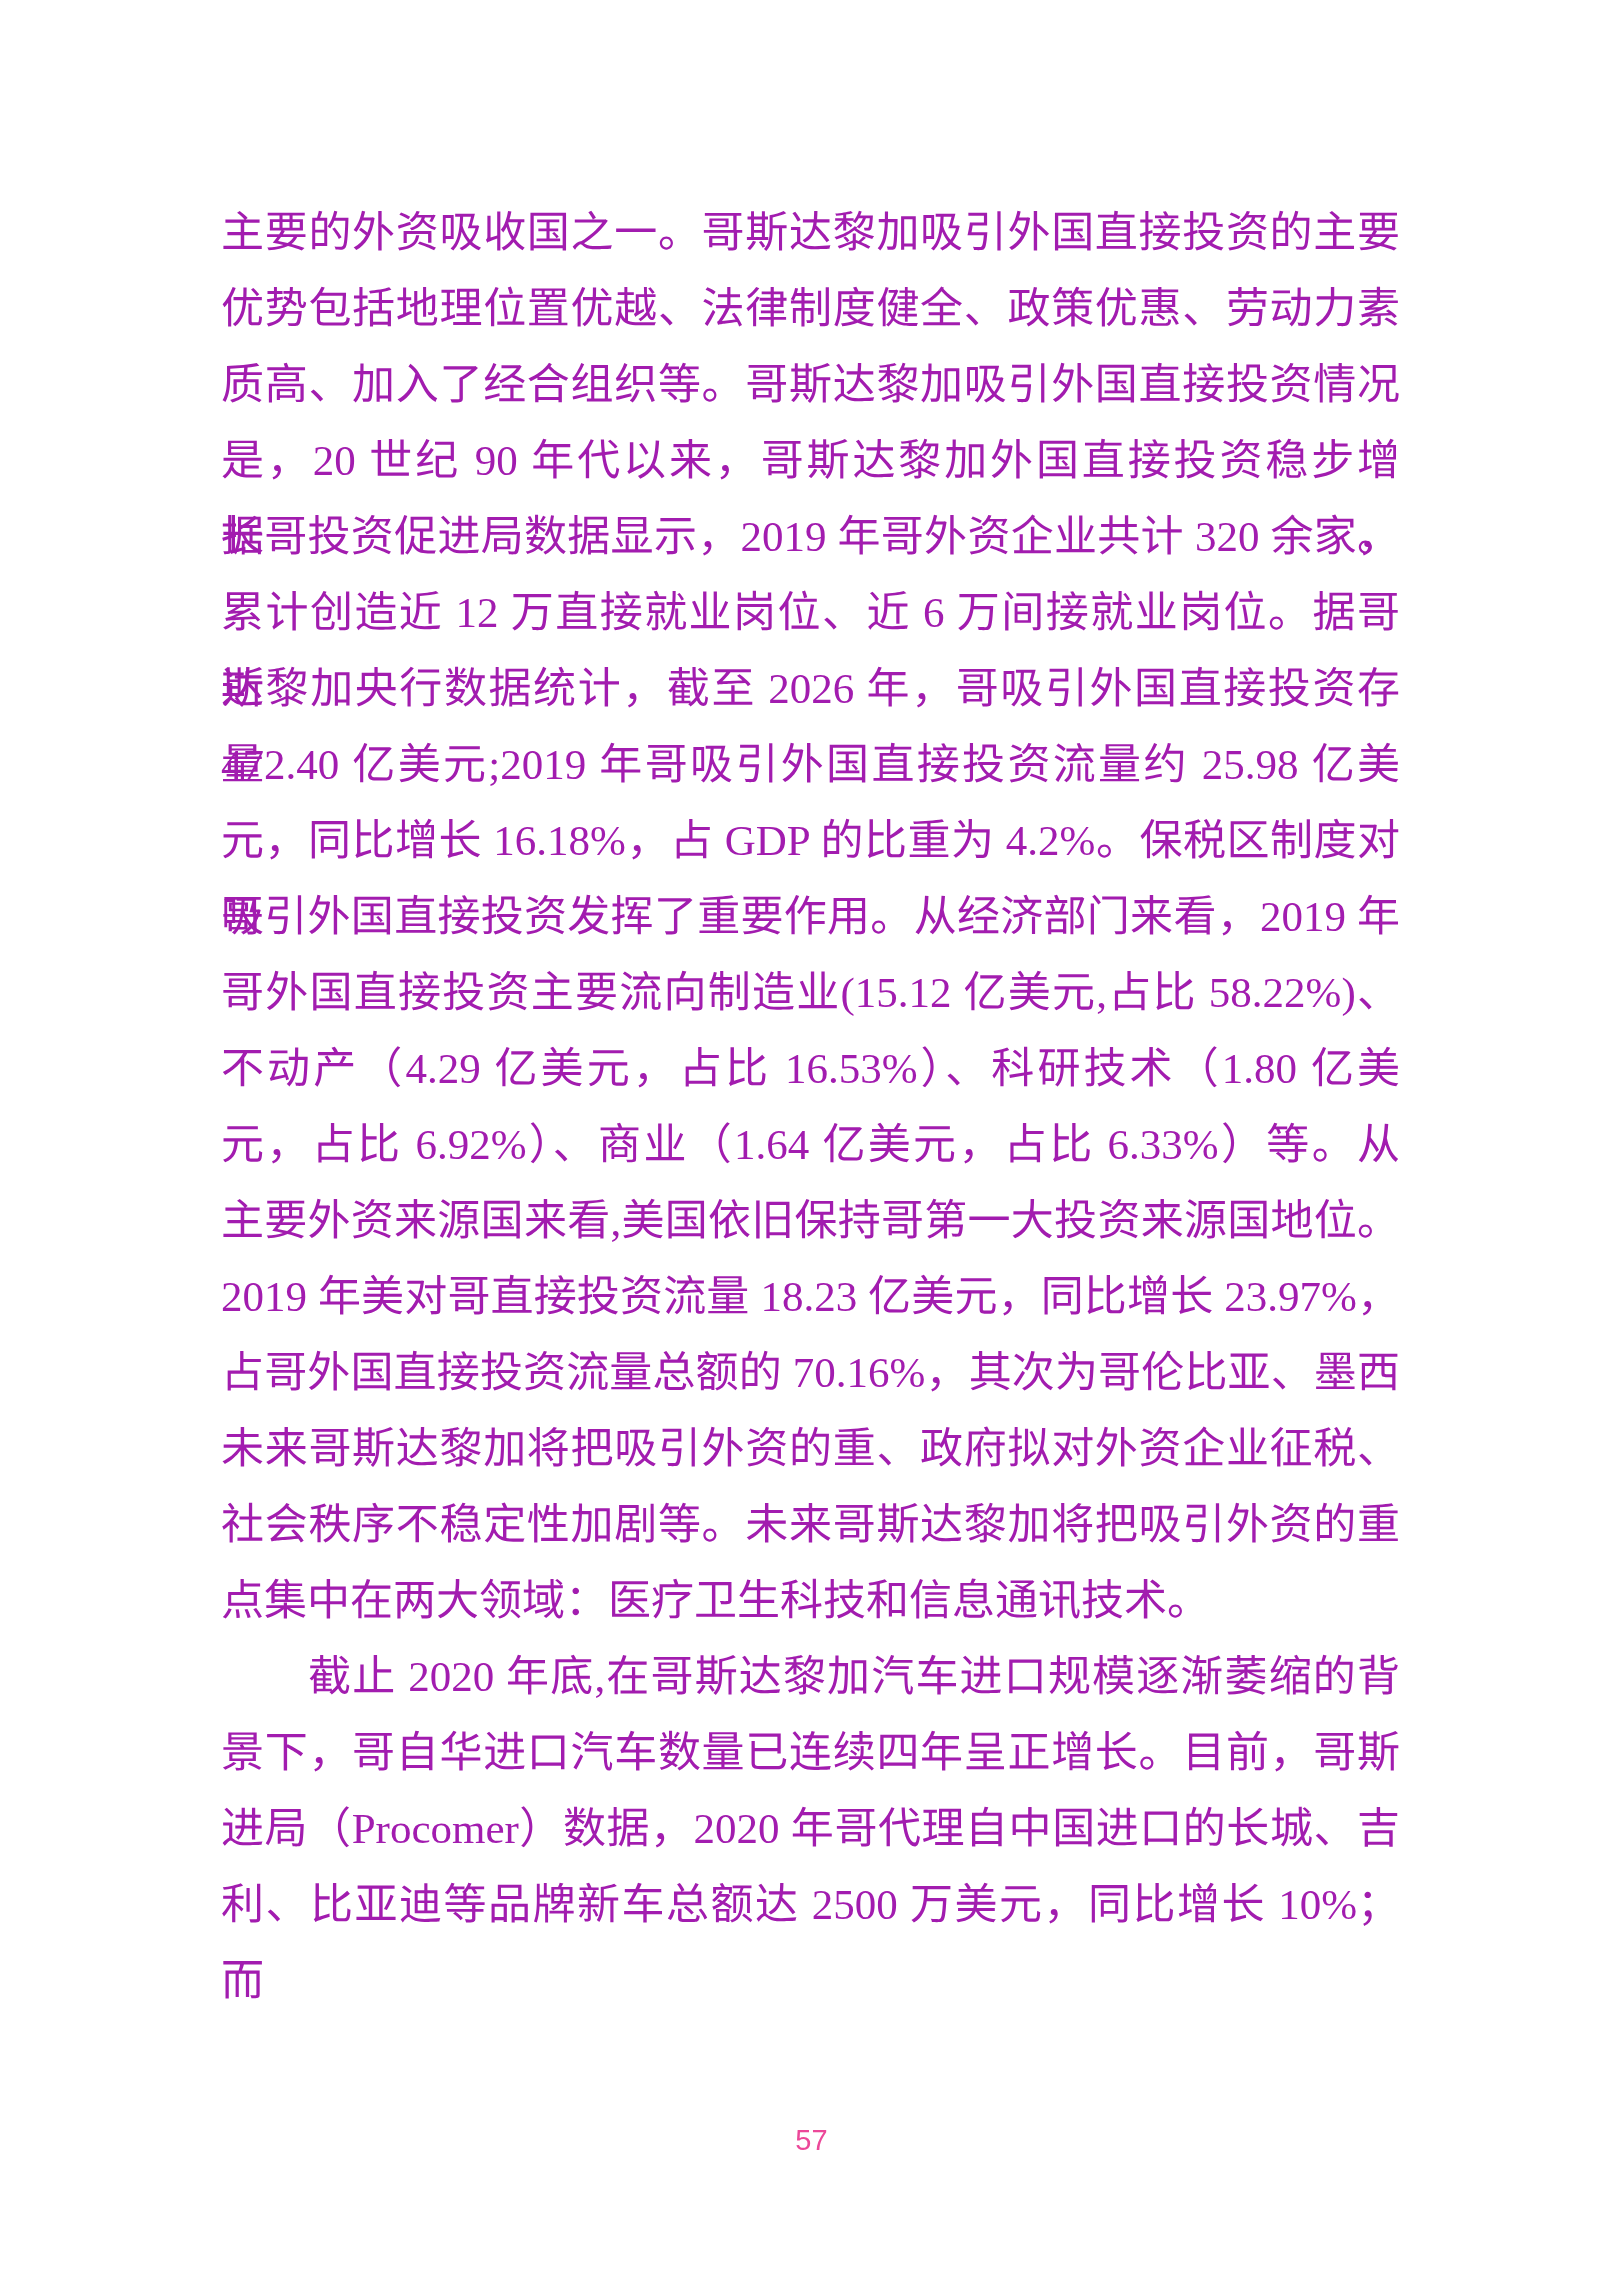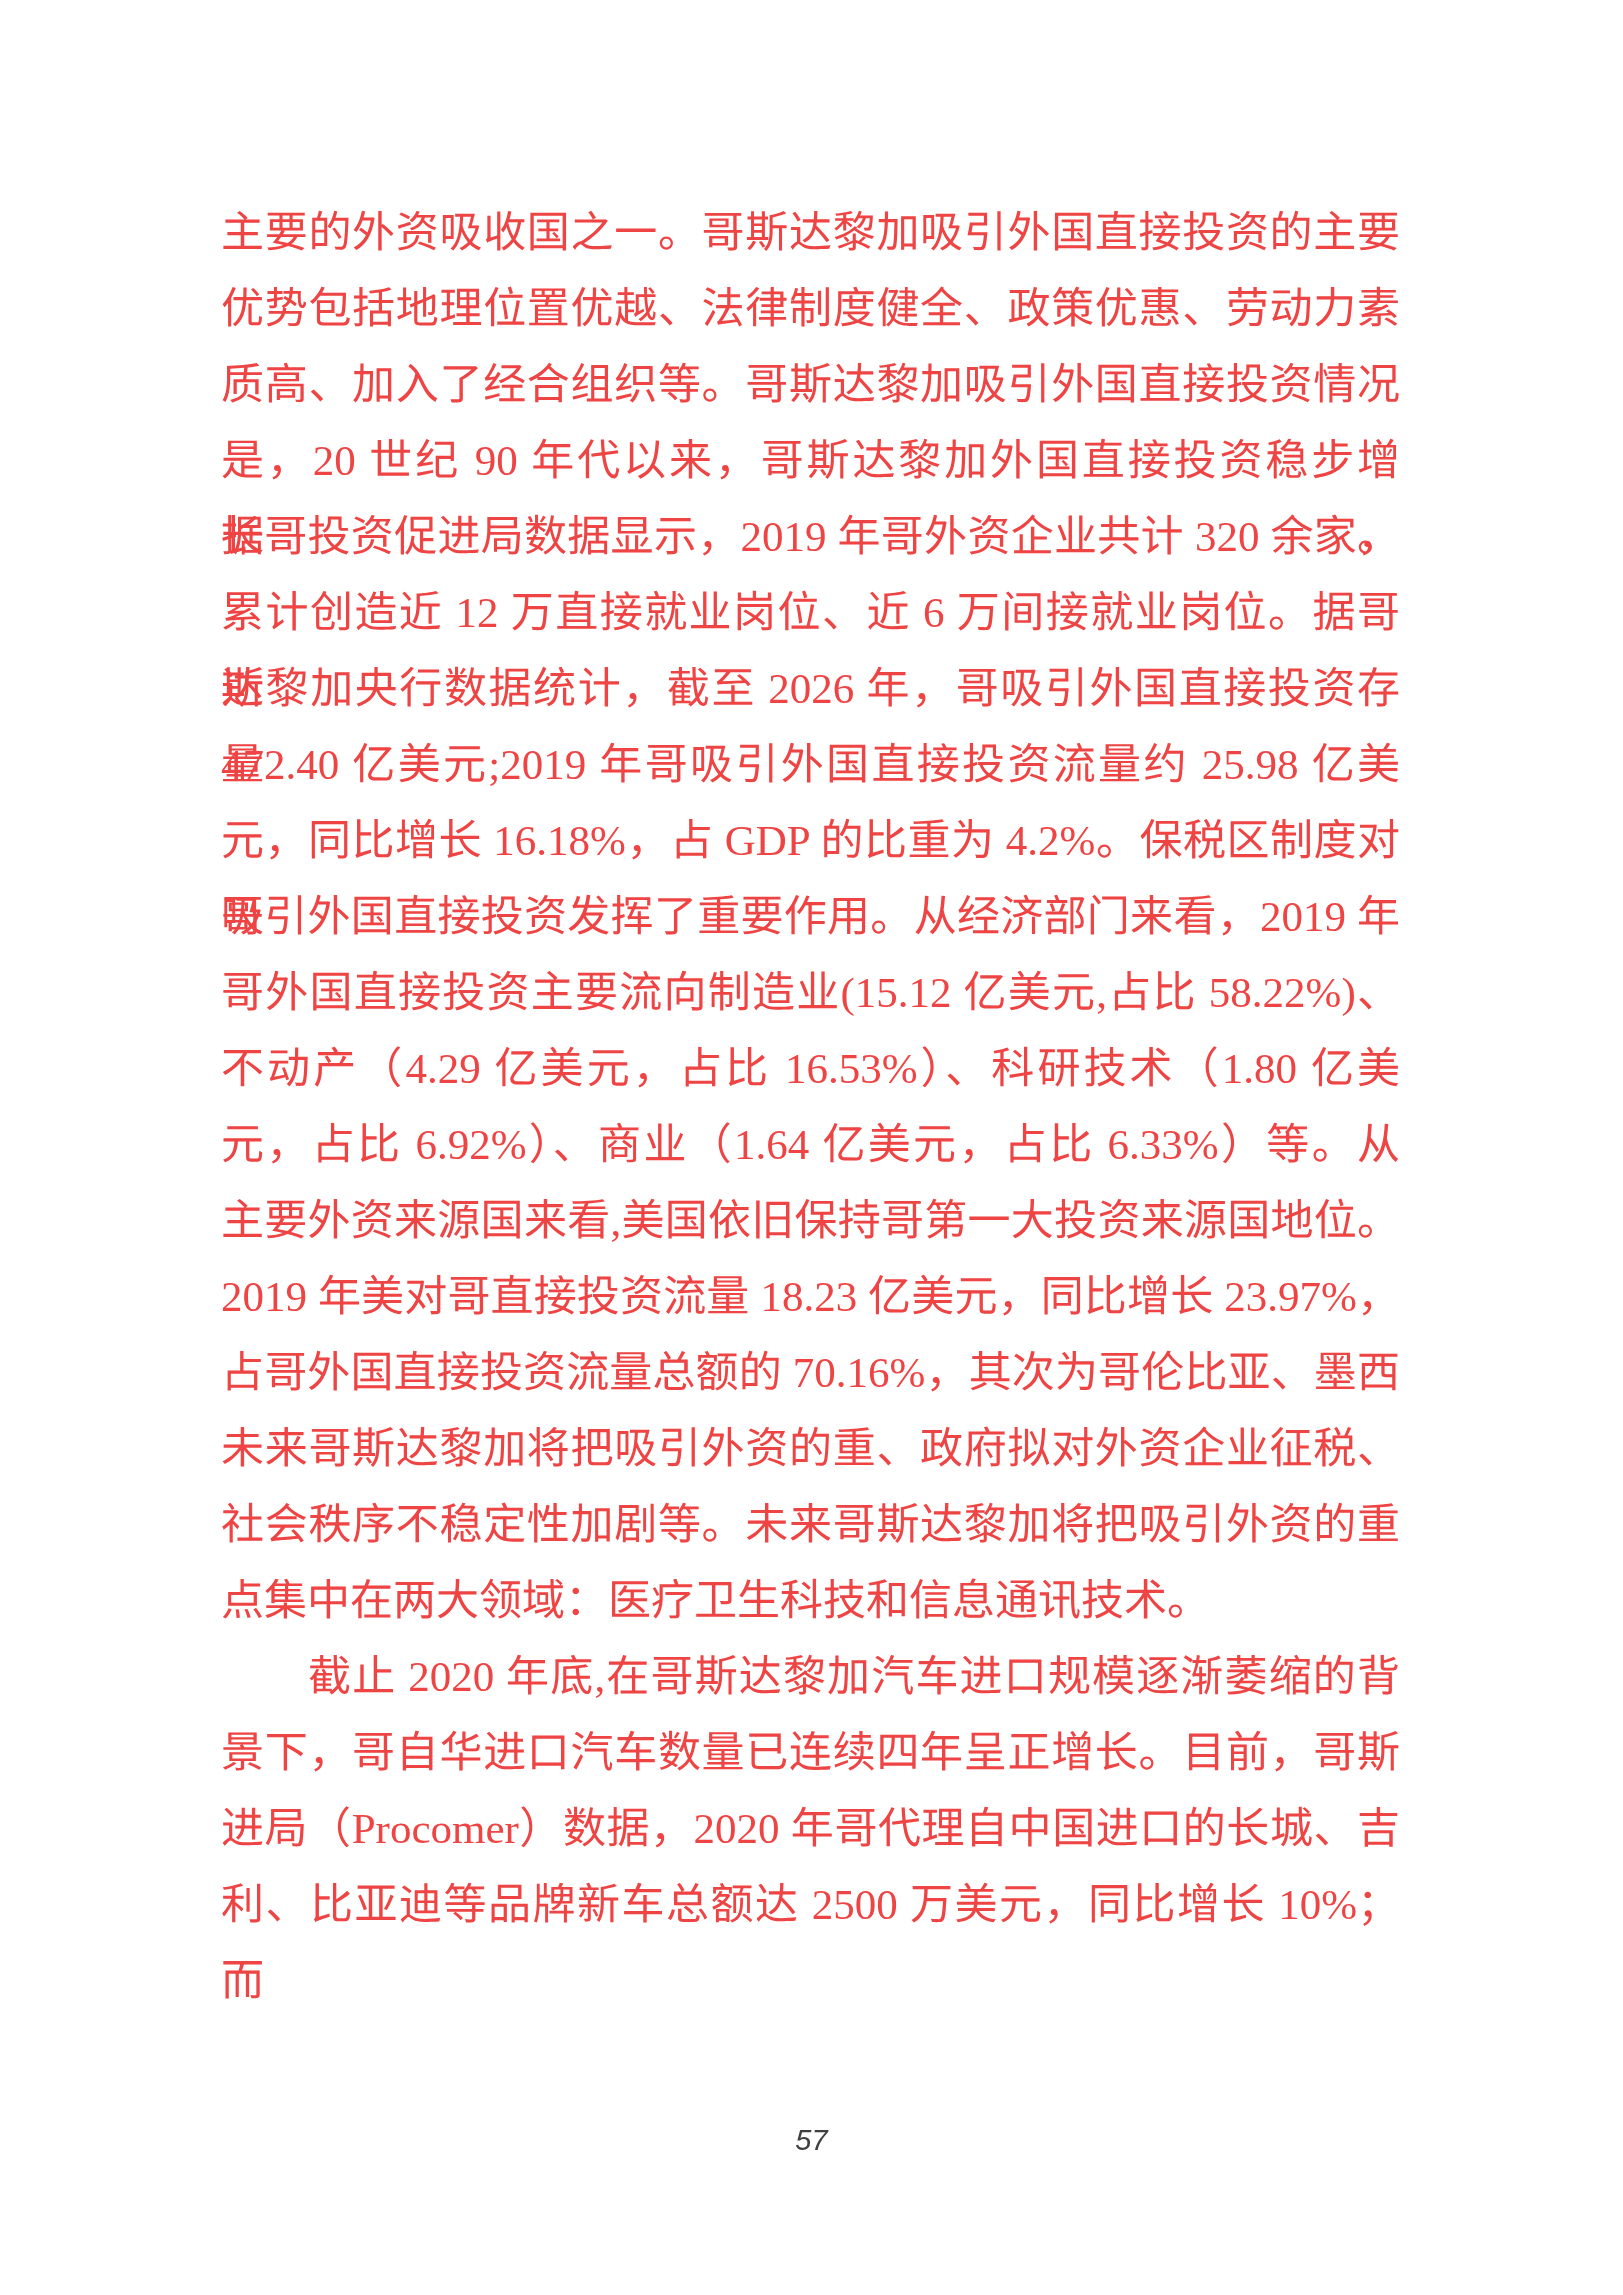--- a/index.html
+++ b/index.html
@@ -19,21 +19,21 @@
   .text-block {
     position: absolute;
     left: 221px;
     top: 195px;
     width: 1179px;
   }
   .line {
     height: 76px;
     line-height: 76px;
     font-size: 43px;
-    color: #ef4444;
+    color: #a21caf;
     text-align: justify;
     text-align-last: justify;
     text-justify: inter-character;
     white-space: normal;
     overflow: visible;
   }
   .line.para-end {
     text-align-last: left;
   }
   .line.indent {
@@ -43,22 +43,21 @@
     position: absolute;
     left: 0;
     top: 2122px;
     width: 1623px;
     text-align: center;
   }
   .page-number {
     font-family: "Liberation Sans", "DejaVu Sans", sans-serif;
     font-size: 29px;
     line-height: 37px;
-    color: #404040;
-    font-style: italic;
+    color: #ec4899;
   }
 </style>
 </head>
 <body>
 
 <div class="page">
   <div class="text-block">
       <div class="line">主要的外资吸收国之一。哥斯达黎加吸引外国直接投资的主要</div>
       <div class="line">优势包括地理位置优越、法律制度健全、政策优惠、劳动力素</div>
       <div class="line">质高、加入了经合组织等。哥斯达黎加吸引外国直接投资情况</div>

